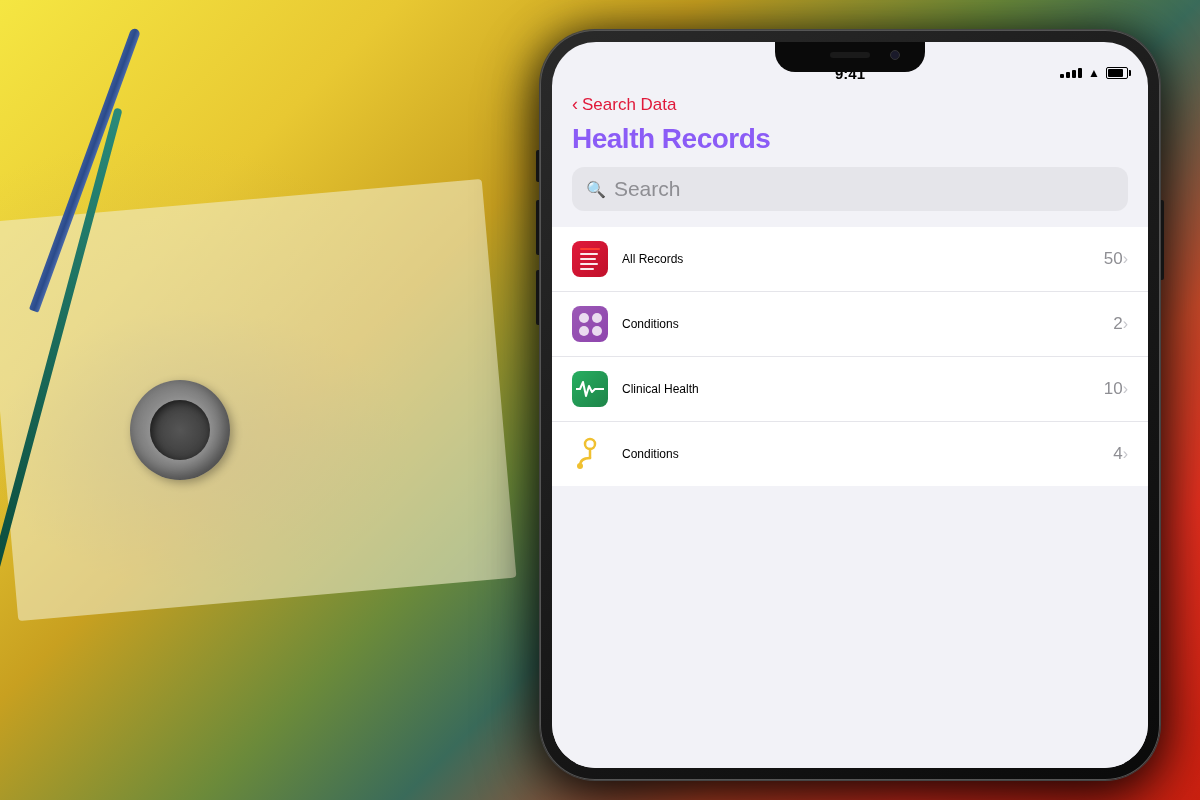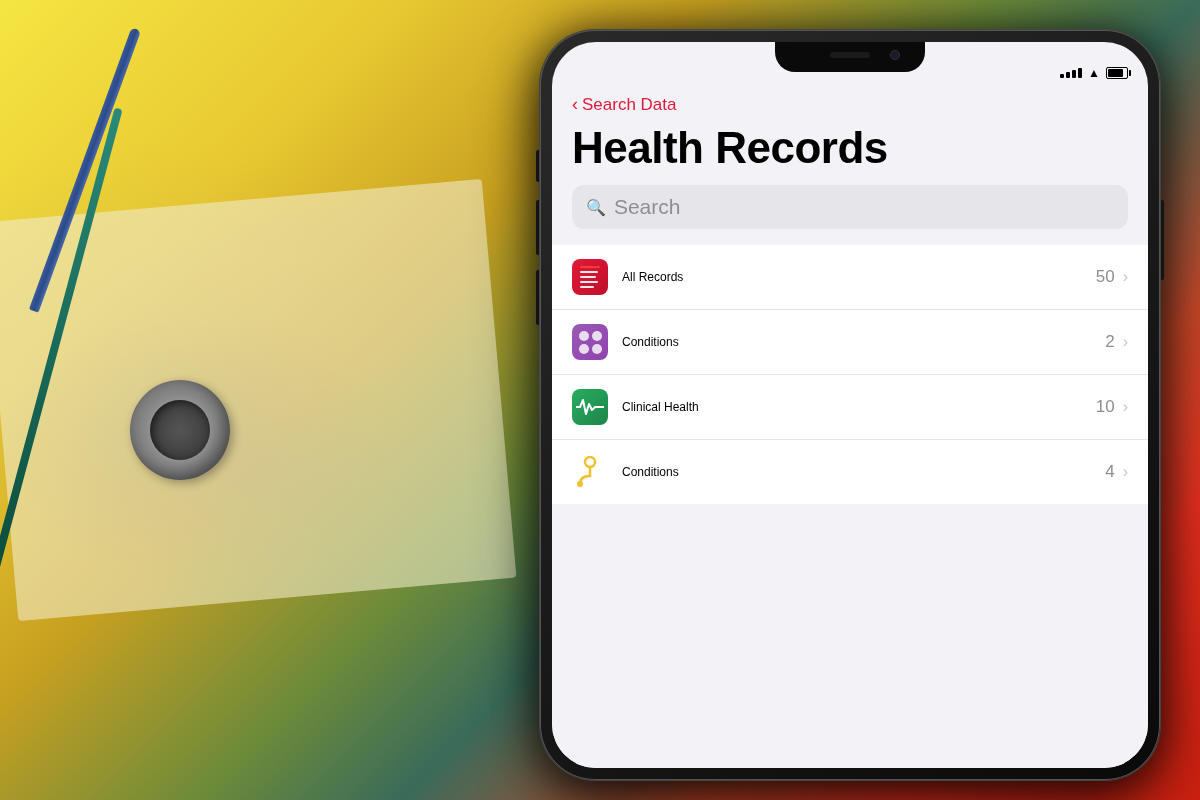--- a/index.html
+++ b/index.html
@@ -265,23 +265,23 @@
       font-size: 17px;
       cursor: pointer;
     }
 
     .back-chevron {
       font-size: 18px;
       font-weight: 300;
     }
 
     .page-title {
-      font-size: 44px;
+      font-size: 28px;
       font-weight: 700;
-      color: #000000;
+      color: #8b5cf6;
       padding: 4px 20px 12px;
       letter-spacing: -0.5px;
     }
 
     
     .search-bar {
       margin: 0 20px 16px;
       background: #e5e5ea;
       border-radius: 12px;
       padding: 10px 14px;
@@ -361,21 +361,20 @@
     .item-label {
       flex: 1;
       font-size: 12px;
       color: #000;
       font-weight: 400;
     }
 
     .item-count {
       font-size: 17px;
       color: #8e8e93;
-      margin-right: 8px;
     }
 
     .item-chevron {
       color: #c7c7cc;
       font-size: 16px;
       font-weight: 400;
     }
 
     
     .records-lines {
@@ -476,20 +475,21 @@
 
   <div class="phone-frame">
     <div class="phone-screen">
 
       <div class="notch">
         <div class="notch-speaker"></div>
         <div class="notch-camera"></div>
       </div>
 
       <div class="status-bar">
+        <span class="status-time">9:41</span>
         <div class="status-icons">
           <div class="signal-bars">
             <div class="bar" style="height:4px;"></div>
             <div class="bar" style="height:6px;"></div>
             <div class="bar" style="height:8px;"></div>
             <div class="bar" style="height:10px;"></div>
           </div>
           <span class="wifi-icon">▲</span>
           <div class="battery-icon">
             <div class="battery-fill"></div>

